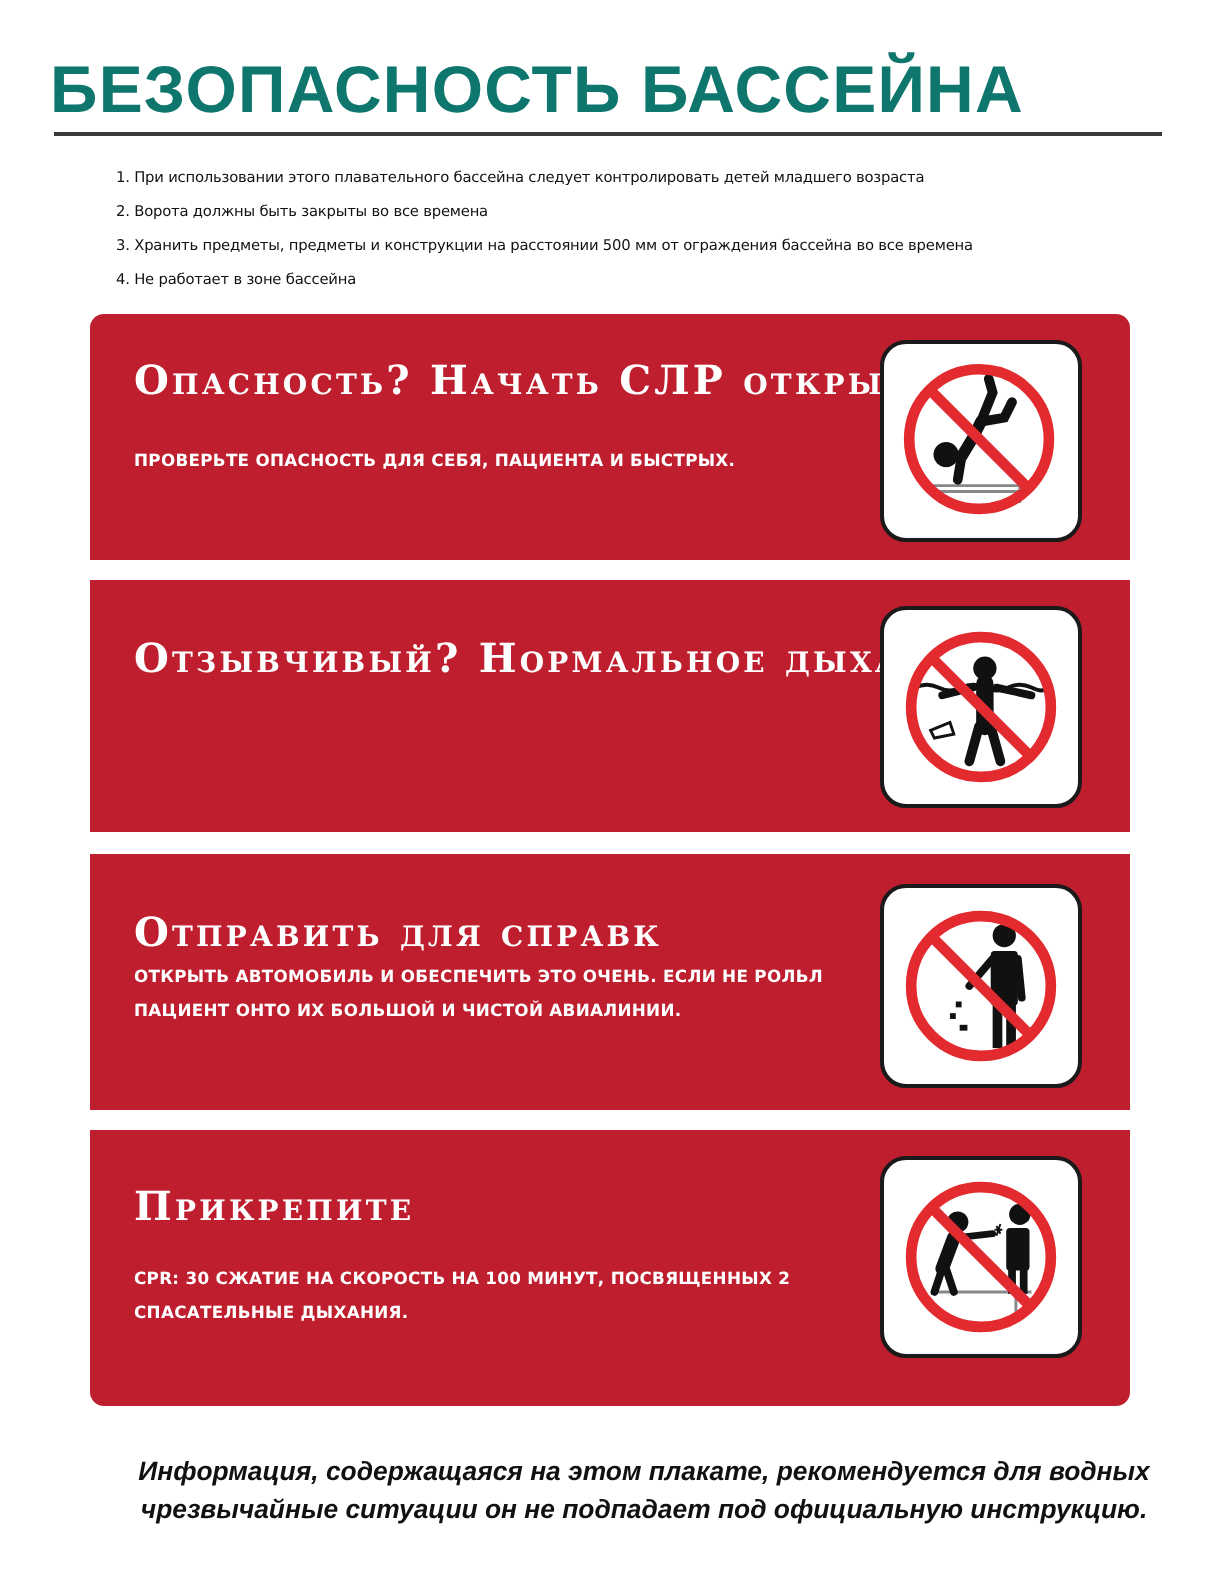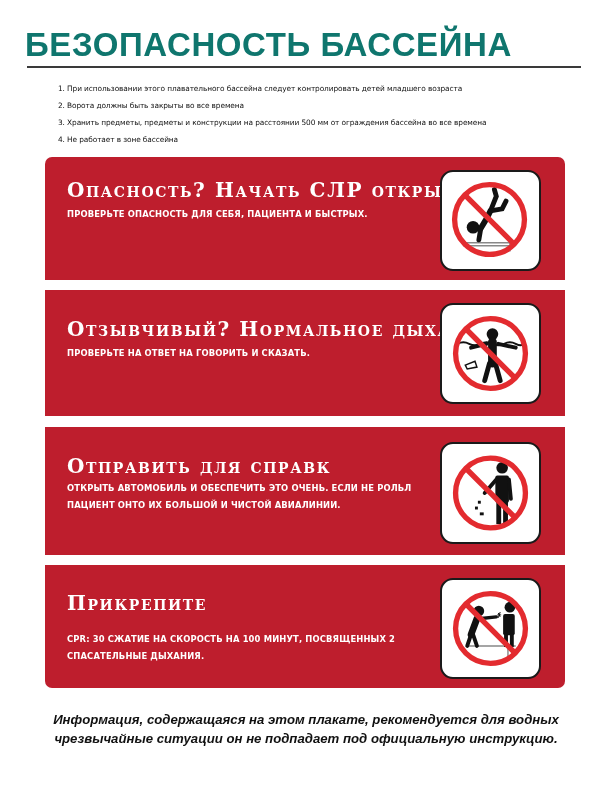--- a/index.html
+++ b/index.html
@@ -55,21 +55,21 @@
     }
     .panel {
       position: absolute;
       left: 45px;
       width: 520px;
       background: #be1e2d;
     }
     .panel.p1 { top: 157px; height: 123px; border-radius: 7px 7px 0 0; }
     .panel.p2 { top: 290px; height: 126px; }
     .panel.p3 { top: 427px; height: 128px; }
-    .panel.p4 { top: 565px; height: 123px; border-radius: 0 0 7px 7px; }
+    .panel.p4 { top: 565px; height: 138px; border-radius: 0 0 7px 7px; }
 
     .panel-text {
       position: absolute;
       left: 22px;
       width: 370px;
       color: #ffffff;
     }
     .heading {
       font-family: "DejaVu Serif", serif;
       font-weight: bold;
@@ -85,21 +85,21 @@
       font-size: 8.4px;
       line-height: 17px;
       letter-spacing: 0.15px;
       text-transform: uppercase;
       margin-top: 16px;
     }
     .p1 .panel-text { top: 21px; }
     .p2 .panel-text { top: 27px; }
     .p3 .panel-text { top: 27px; }
     .p4 .panel-text { top: 26px; }
-    .p2 .sub, .p1 .sub { margin-top: 4px; }
+    .p2 .sub, .p1 .sub { margin-top: 20px; }
     .p3 .sub { margin-top: 2px; }
 
     .sign {
       position: absolute;
       right: 24px;
       top: 13px;
       width: 101px;
       height: 101px;
       background: #ffffff;
       border: 2px solid #1a1a1a;
@@ -112,21 +112,21 @@
       left: 0;
       top: 0;
       width: 100%;
       height: 100%;
     }
     .disclaimer {
       position: absolute;
       left: 20px;
       top: 710px;
       width: 572px;
-      margin: 0;
+      margin: 16px;
       text-align: center;
       font-family: "Liberation Sans", sans-serif;
       font-weight: bold;
       font-style: italic;
       font-size: 13.2px;
       line-height: 19px;
       color: #111111;
     }
   </style>
 </head>
@@ -161,21 +161,20 @@
 
       <circle cx="49" cy="49" r="36" fill="none" stroke="#e32b2f" stroke-width="5.5"></circle>
       <line x1="24" y1="24" x2="74" y2="74" stroke="#e32b2f" stroke-width="5.5"></line>
     </svg>
   </div>
 </section>
 
 <section class="panel p2">
   <div class="panel-text">
     <div class="heading">Отзывчивый? Нормальное дыхание</div>
-    <div class="sub">проверьте на ответ на говорить и сказать.</div>
   </div>
   <div class="sign">
     <svg viewBox="0 0 100 100">
 
       <path d="M16 40 Q22 37 28 40 T40 40 T52 40 T64 40 T76 40 T84 40" stroke="#111" stroke-width="2" fill="none"></path>
 
       <circle cx="52" cy="30" r="6" fill="#111"></circle>
 
       <path d="M52 38 L52 60" stroke="#111" stroke-width="9" stroke-linecap="round"></path>
       <path d="M46 40 L30 44 M58 40 L76 44" stroke="#111" stroke-width="4" stroke-linecap="round"></path>

